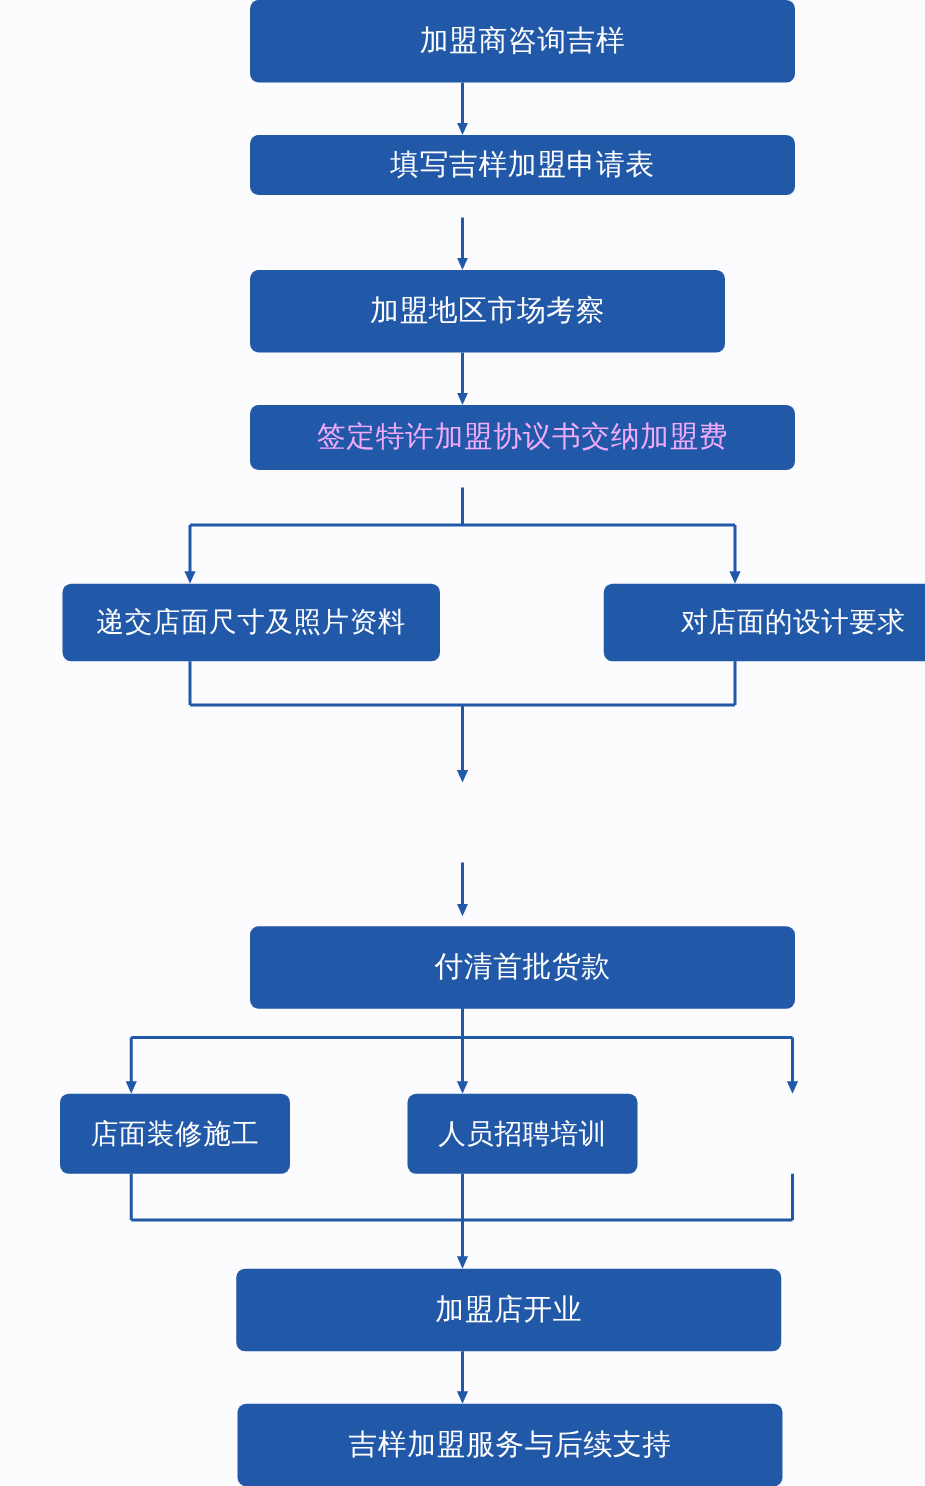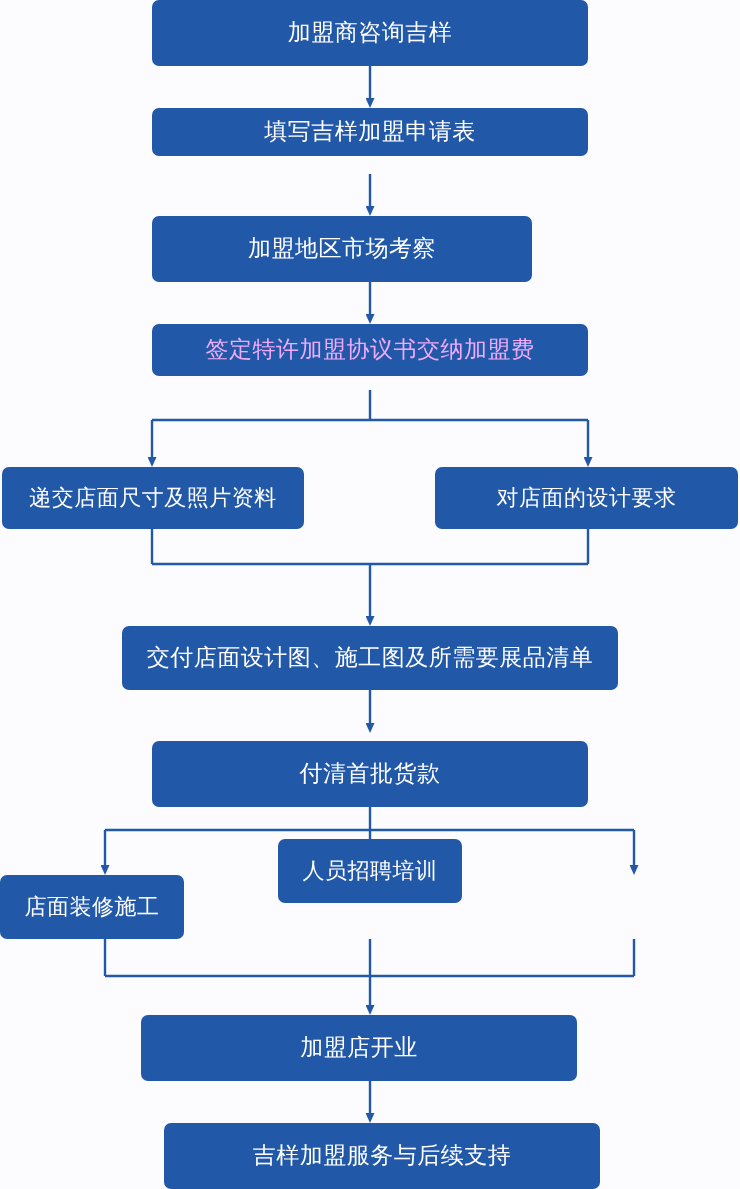--- a/index.html
+++ b/index.html
@@ -32,20 +32,21 @@
     display: flex;
     align-items: center;
     justify-content: center;
     text-align: left;
     font-size: 23px;
     font-weight: 400;
     letter-spacing: 0.5px;
     line-height: 1.2;
     white-space: nowrap;
     padding: 0 10px;
+    margin-left: 48px;
   }
   .node.small { font-size: 22px; }
 </style>
 </head>
 <body>
 
 <div id="page" style="background: rgb(252, 252, 254);">
 
   <svg id="connectors" viewBox="0 0 740 1189" width="740" height="1189" xmlns="http://www.w3.org/2000/svg">
     <defs>
@@ -88,20 +89,19 @@
       <line x1="370" y1="1081" x2="370" y2="1114" marker-end="url(#arrowhead)"></line>
     </g>
   </svg>
 
   <div class="node" style="left: 152px; top: 0px; width: 436px; height: 66px; background: rgb(34, 88, 168); color: rgb(255, 255, 255);">加盟商咨询吉样</div>
   <div class="node" style="left: 152px; top: 108px; width: 436px; height: 48px; background: rgb(34, 88, 168); color: rgb(255, 255, 255);">填写吉样加盟申请表</div>
   <div class="node" style="left: 152px; top: 216px; width: 380px; height: 66px; background: rgb(34, 88, 168); color: rgb(255, 255, 255);">加盟地区市场考察</div>
   <div class="node" style="left: 152px; top: 324px; width: 436px; height: 52px; background: rgb(34, 88, 168); color: #f0abfc;">签定特许加盟协议书交纳加盟费</div>
   <div class="node small" style="left: 435px; top: 467px; width: 303px; height: 62px; background: rgb(34, 88, 168); color: rgb(255, 255, 255);">对店面的设计要求</div>
   <div class="node small" style="left: 2px; top: 467px; width: 302px; height: 62px; background: rgb(34, 88, 168); color: rgb(255, 255, 255);">递交店面尺寸及照片资料</div>
-  <div class="node" style="left: 122px; top: 626px; width: 496px; height: 64px; background: rgb(34, 88, 168); color: rgb(255, 255, 255);">交付店面设计图、施工图及所需要展品清单</div>
   <div class="node" style="left: 152px; top: 741px; width: 436px; height: 66px; background: rgb(34, 88, 168); color: rgb(255, 255, 255);">付清首批货款</div>
   <div class="node small" style="left: 0; top: 875px; width: 184px; height: 64px; background: rgb(34, 88, 168); color: rgb(255, 255, 255);">店面装修施工</div>
-  <div class="node small" style="left: 278px; top: 839px; width: 184px; height: 64px; background: rgb(34, 88, 168); color: rgb(255, 255, 255);">人员招聘培训</div>
+  <div class="node small" style="left: 278px; top: 875px; width: 184px; height: 64px; background: rgb(34, 88, 168); color: rgb(255, 255, 255);">人员招聘培训</div>
   <div class="node" style="left: 141px; top: 1015px; width: 436px; height: 66px; background: rgb(34, 88, 168); color: rgb(255, 255, 255);">加盟店开业</div>
-  <div class="node" style="left: 164px; top: 1123px; width: 436px; height: 66px; background: rgb(34, 88, 168); color: rgb(255, 255, 255);">吉样加盟服务与后续支持</div>
+  <div class="node" style="left: 142px; top: 1123px; width: 436px; height: 66px; background: rgb(34, 88, 168); color: rgb(255, 255, 255);">吉样加盟服务与后续支持</div>
 
 </div>
 
 </body></html>

